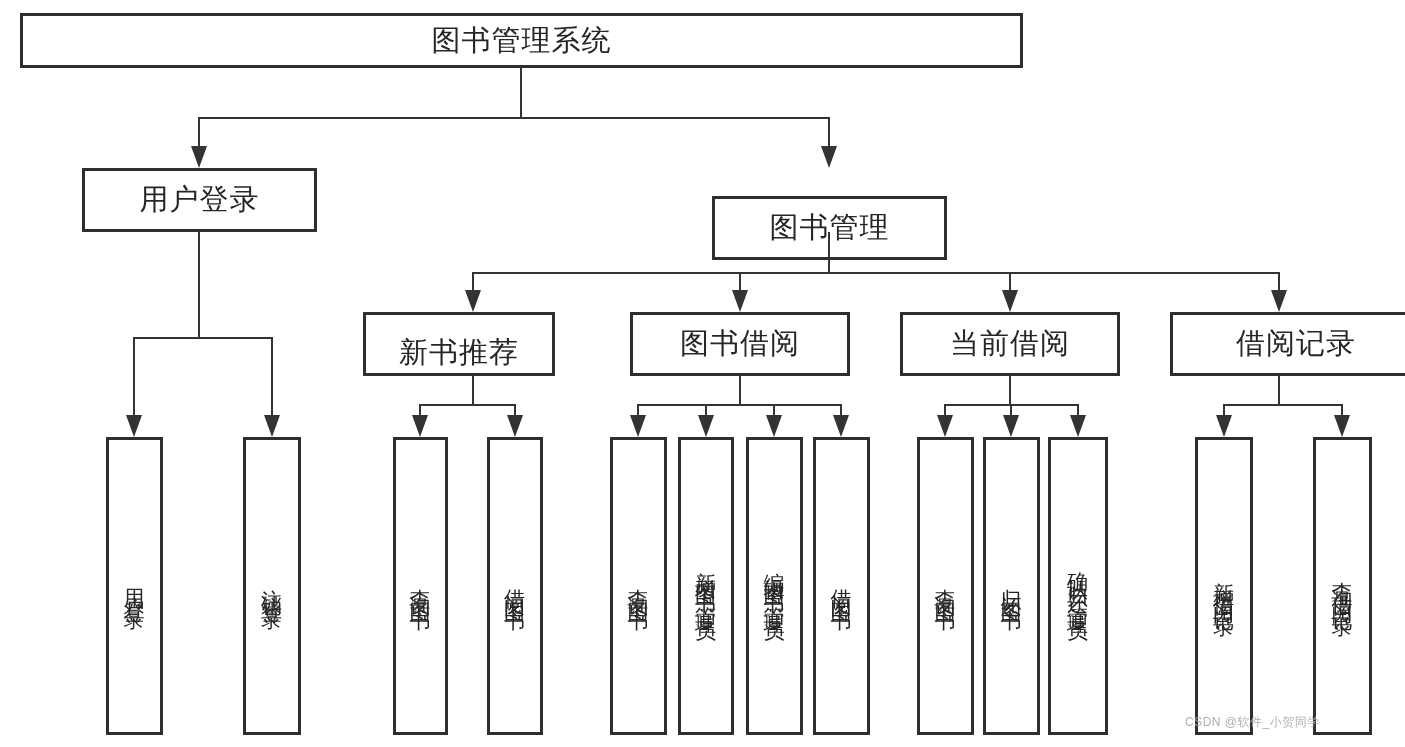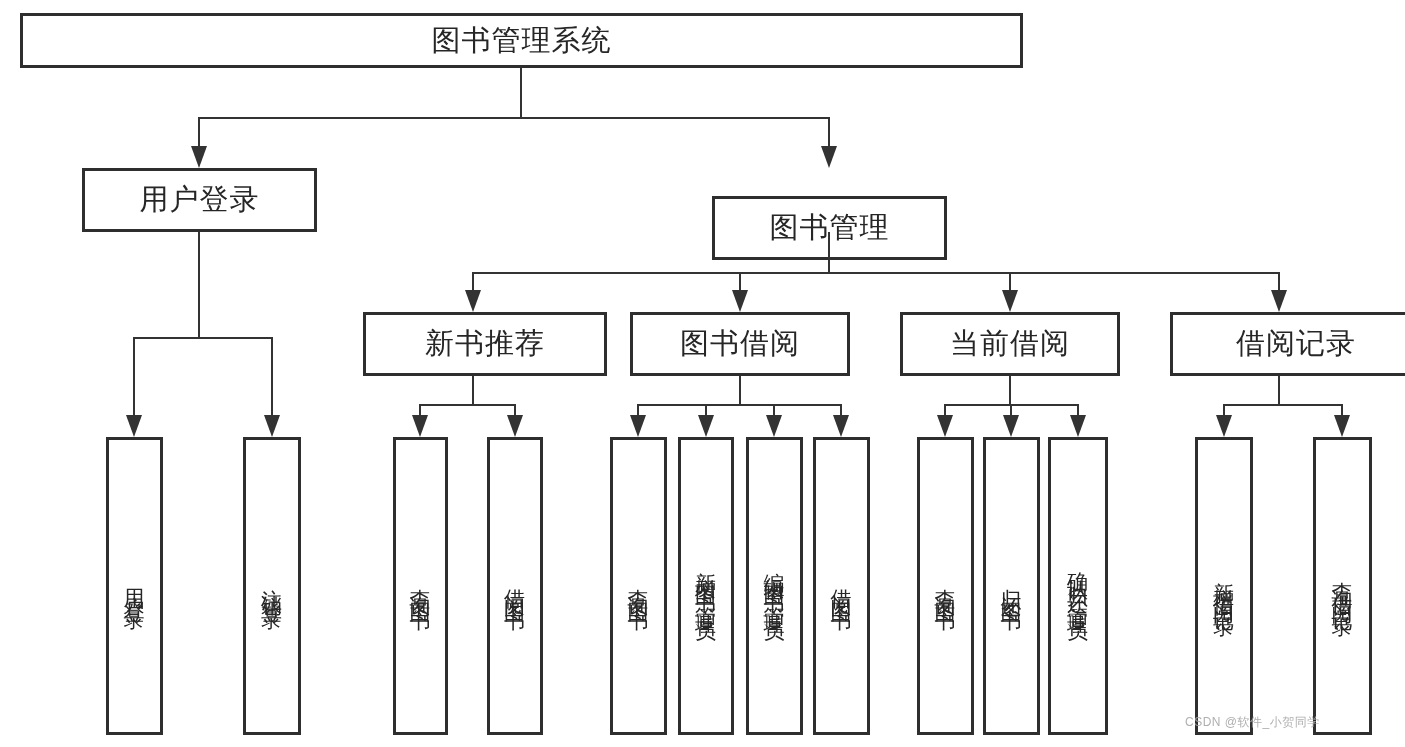--- a/index.html
+++ b/index.html
@@ -92,21 +92,21 @@
   <div class="h" style="left:472px; top:272px; width:808px;"></div>
   <div class="v" style="left:472px; top:272px; height:20px;"></div>
   <div class="ah" style="left:465px; top:290px;"></div>
   <div class="v" style="left:739px; top:272px; height:20px;"></div>
   <div class="ah" style="left:732px; top:290px;"></div>
   <div class="v" style="left:1009px; top:272px; height:20px;"></div>
   <div class="ah" style="left:1002px; top:290px;"></div>
   <div class="v" style="left:1278px; top:272px; height:20px;"></div>
   <div class="ah" style="left:1271px; top:290px;"></div>
 
-  <div class="box" style="left:363px; top:312px; width:244px; height:64px;">
+  <div class="box" style="left:363px; top:312px; width:192px; height:64px;align-items:flex-end;">
     <span class="lbl">新书推荐</span>
   </div>
   <div class="box" style="left:630px; top:312px; width:220px; height:64px;">
     <span class="lbl">图书借阅</span>
   </div>
   <div class="box" style="left:900px; top:312px; width:220px; height:64px;">
     <span class="lbl">当前借阅</span>
   </div>
   <div class="box" style="left:1170px; top:312px; width:252px; height:64px;">
     <span class="lbl">借阅记录</span>

